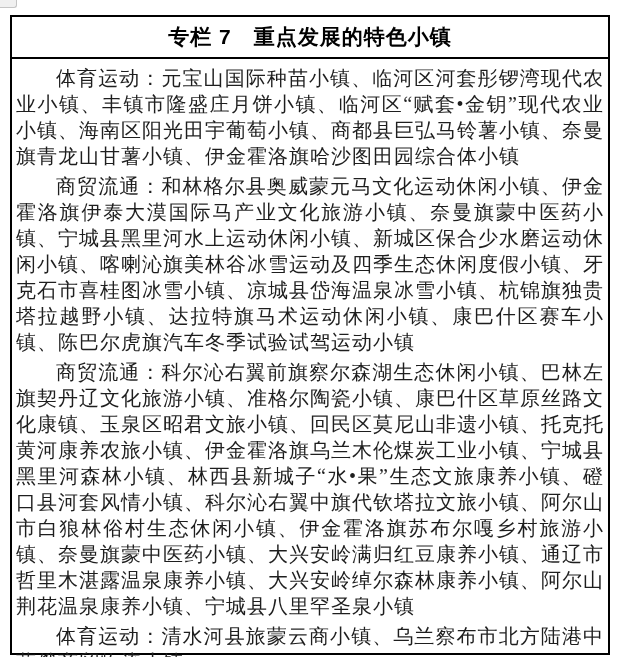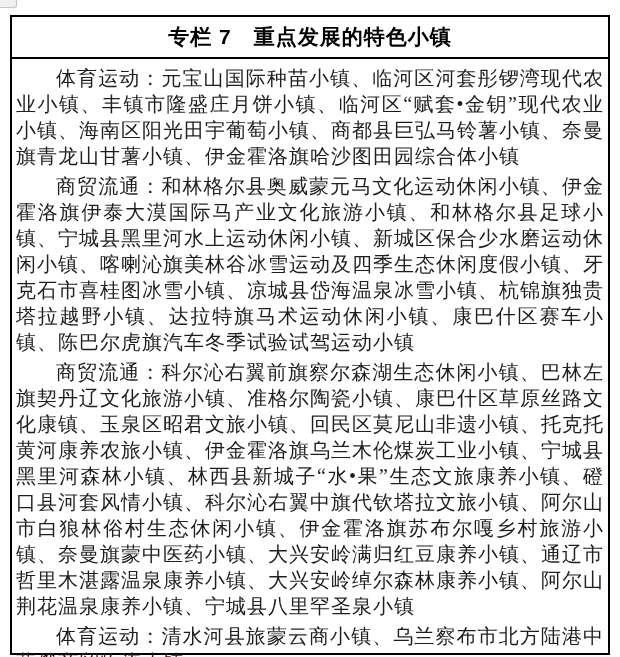--- a/index.html
+++ b/index.html
@@ -63,18 +63,18 @@
 </style>
 </head>
 <body>
 
 <div class="scan-artifact"></div>
 
 <div class="panel">
   <div class="panel-title">专栏 7　重点发展的特色小镇</div>
   <div class="panel-body">
     <p class="para"><span>体育运动：</span><span>元宝山国际种苗小镇、临河区河套彤锣湾现代农业小镇、丰镇市隆盛庄月饼小镇、临河区“赋套•金钥”现代农业小镇、海南区阳光田宇葡萄小镇、商都县巨弘马铃薯小镇、奈曼旗青龙山甘薯小镇、伊金霍洛旗哈沙图田园综合体小镇</span></p>
-    <p class="para"><span>商贸流通：</span><span>和林格尔县奥威蒙元马文化运动休闲小镇、伊金霍洛旗伊泰大漠国际马产业文化旅游小镇、和林格尔县足球小镇、宁城县黑里河水上运动休闲小镇、新城区保合少水磨运动休闲小镇、喀喇沁旗美林谷冰雪运动及四季生态休闲度假小镇、牙克石市喜桂图冰雪小镇、凉城县岱海温泉冰雪小镇、杭锦旗独贵塔拉越野小镇、达拉特旗马术运动休闲小镇、康巴什区赛车小镇、陈巴尔虎旗汽车冬季试验试驾运动小镇</span></p>
+    <p class="para"><span>商贸流通：</span><span>和林格尔县奥威蒙元马文化运动休闲小镇、伊金霍洛旗伊泰大漠国际马产业文化旅游小镇、奈曼旗蒙中医药小镇、宁城县黑里河水上运动休闲小镇、新城区保合少水磨运动休闲小镇、喀喇沁旗美林谷冰雪运动及四季生态休闲度假小镇、牙克石市喜桂图冰雪小镇、凉城县岱海温泉冰雪小镇、杭锦旗独贵塔拉越野小镇、达拉特旗马术运动休闲小镇、康巴什区赛车小镇、陈巴尔虎旗汽车冬季试验试驾运动小镇</span></p>
     <p class="para"><span>商贸流通：</span><span>科尔沁右翼前旗察尔森湖生态休闲小镇、巴林左旗契丹辽文化旅游小镇、准格尔陶瓷小镇、康巴什区草原丝路文化康镇、玉泉区昭君文旅小镇、回民区莫尼山非遗小镇、托克托黄河康养农旅小镇、伊金霍洛旗乌兰木伦煤炭工业小镇、宁城县黑里河森林小镇、林西县新城子“水•果”生态文旅康养小镇、磴口县河套风情小镇、科尔沁右翼中旗代钦塔拉文旅小镇、阿尔山市白狼林俗村生态休闲小镇、伊金霍洛旗苏布尔嘎乡村旅游小镇、奈曼旗蒙中医药小镇、大兴安岭满归红豆康养小镇、通辽市哲里木湛露温泉康养小镇、大兴安岭绰尔森林康养小镇、阿尔山荆花温泉康养小镇、宁城县八里罕圣泉小镇</span></p>
     <p class="para"><span>体育运动：</span><span>清水河县旅蒙云商小镇、乌兰察布市北方陆港中蒙俄商贸物流小镇</span></p>
 
   </div>
 </div>
 
 </body></html>

